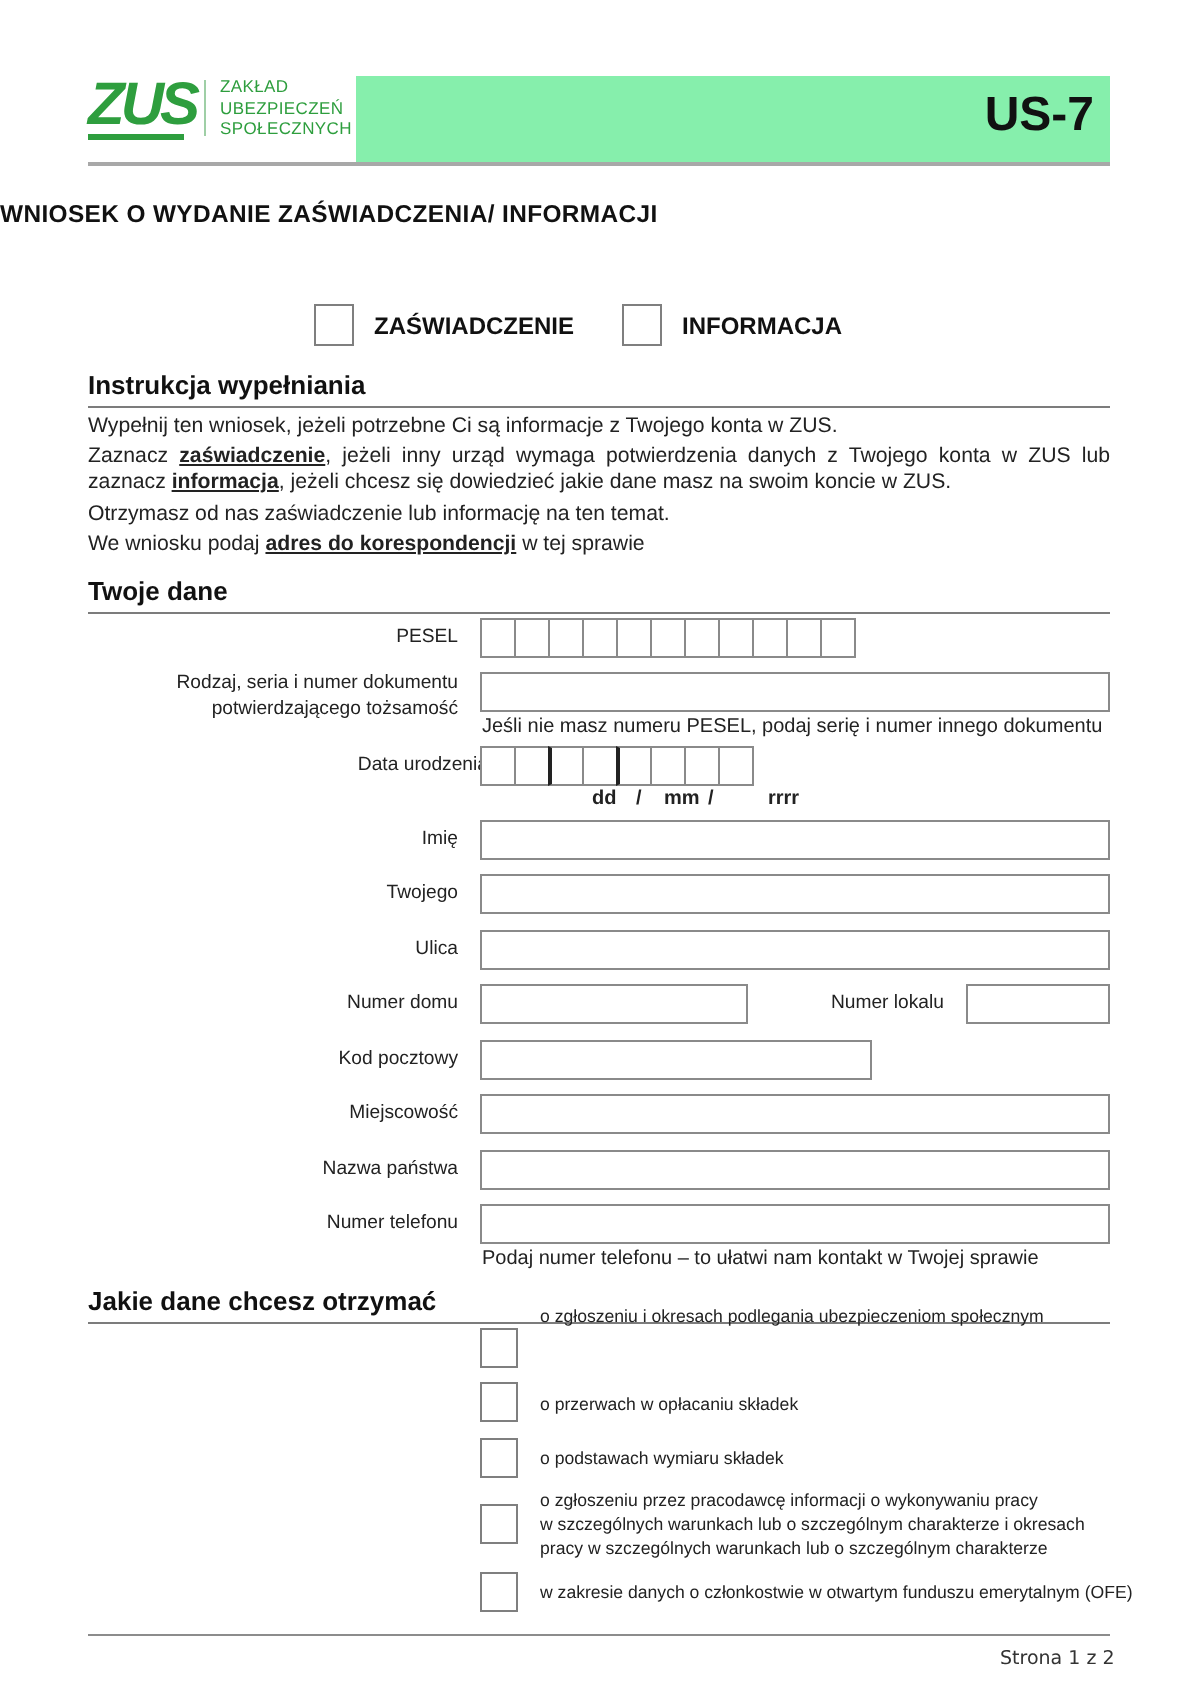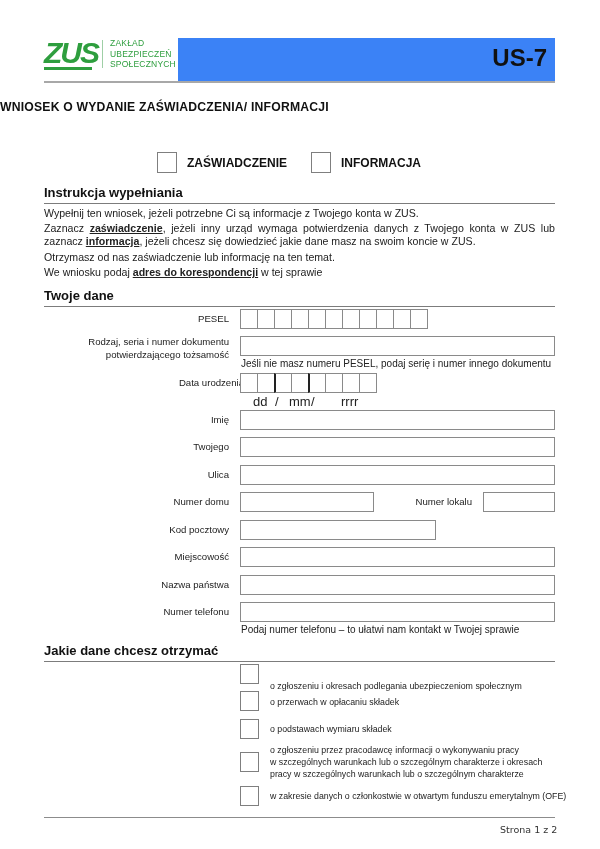--- a/index.html
+++ b/index.html
@@ -6,21 +6,21 @@
   html, body { width: 600px; height: 849px; background: #ffffff; overflow: hidden; }
   body { position: relative; font-family: "Liberation Sans", sans-serif; color: #1a1a1a; }
   .abs { position: absolute; }
 
   
   .logo { left: 44px; top: 38px; width: 130px; height: 44px; }
   .logo-mark { position: absolute; left: 0; top: 0; font-family: "Liberation Sans", sans-serif; font-weight: bold; font-style: italic; font-size: 30px; letter-spacing: -2px; color: #2e9e3e; line-height: 30px; }
   .logo-underline { position: absolute; left: 0; top: 29px; width: 48px; height: 3px; background: #2e9e3e; }
   .logo-divider { position: absolute; left: 58px; top: 2px; width: 1px; height: 28px; background: #9fcfa6; }
   .logo-text { position: absolute; left: 66px; top: 0; font-size: 8.5px; line-height: 10.5px; color: #2e9e3e; letter-spacing: 0.2px; }
-  .header-bar { left: 178px; top: 38px; width: 377px; height: 43px; background: #3b82f6; }
+  .header-bar { left: 178px; top: 38px; width: 377px; height: 43px; background: #86efac; }
   .form-code { position: absolute; right: 8px; top: 6px; font-size: 24px; font-weight: bold; color: #111; }
   .header-rule { left: 44px; top: 81px; width: 511px; height: 2px; background: #a8a8a8; }
 
   
   .title { left: 0; top: 98px; width: 600px; font-weight: bold; font-size: 12.2px; line-height: 19px; letter-spacing: 0.2px; color: #111; }
 
   .cb { border: 1px solid #7f7f7f; background: #fff; }
   .top-choice-label { font-weight: bold; font-size: 12px; color: #111; }
 
   .section-head { left: 44px; width: 511px; font-weight: bold; font-size: 13px; color: #111; border-bottom: 1px solid #7c7c7c; padding-bottom: 3px; }
@@ -30,21 +30,21 @@
 
   .lbl { font-size: 9.6px; color: #222; text-align: right; line-height: 12.5px; }
   .fld { border: 1px solid #8a8a8a; background: #fff; height: 20px; }
   .hint { font-size: 10px; color: #222; }
 
   .boxrow { display: flex; height: 20px; }
   .boxrow .cell { width: 18px; height: 20px; border: 1px solid #8a8a8a; margin-left: -1px; background: #fff; }
   .boxrow .cell:first-child { margin-left: 0; }
   .boxrow .cell.sep { border-left: 2px solid #222; }
 
-  .datecap { font-size: 13px; font-weight: normal; color: #222; }
+  .datecap { font-size: 10px; font-weight: bold; color: #222; margin-left: 43px; }
 
   .opt-cb { left: 240px; width: 19px; height: 20px; }
   .opt-text { left: 270px; font-size: 8.8px; line-height: 12px; color: #222; }
 
   .footer-rule { left: 44px; top: 817px; width: 511px; height: 1px; background: #8c8c8c; }
   .page-num { left: 500px; top: 824px; font-family: "DejaVu Sans", sans-serif; font-size: 9.5px; color: #333; }
 </style>
 </head>
 <body>
 
@@ -142,21 +142,21 @@
 <div class="abs lbl" style="left:44px; width:185px; top:579px;">Nazwa państwa</div>
 <div class="abs fld" style="left:240px; top:575px; width:315px;"></div>
 
 <div class="abs lbl" style="left:44px; width:185px; top:606px;">Numer telefonu</div>
 <div class="abs fld" style="left:240px; top:602px; width:315px;"></div>
 <div class="abs hint" style="left:241px; top:624px;">Podaj numer telefonu – to ułatwi nam kontakt w Twojej sprawie</div>
 
 <div class="abs section-head" style="top:643px;">Jakie dane chcesz otrzymać</div>
 
 <div class="abs cb opt-cb" style="top:664px;"></div>
-<div class="abs opt-text" style="top:680px;text-align:center;">o zgłoszeniu i okresach podlegania ubezpieczeniom społecznym</div>
+<div class="abs opt-text" style="top:652px;text-align:center;">o zgłoszeniu i okresach podlegania ubezpieczeniom społecznym</div>
 
 <div class="abs cb opt-cb" style="top:691px;"></div>
 <div class="abs opt-text" style="top:696px;">o przerwach w opłacaniu składek</div>
 
 <div class="abs cb opt-cb" style="top:719px;"></div>
 <div class="abs opt-text" style="top:723px;">o podstawach wymiaru składek</div>
 
 <div class="abs cb opt-cb" style="top:752px;"></div>
 <div class="abs opt-text" style="top:744px;">
   <div>o zgłoszeniu przez pracodawcę informacji o wykonywaniu pracy</div>

